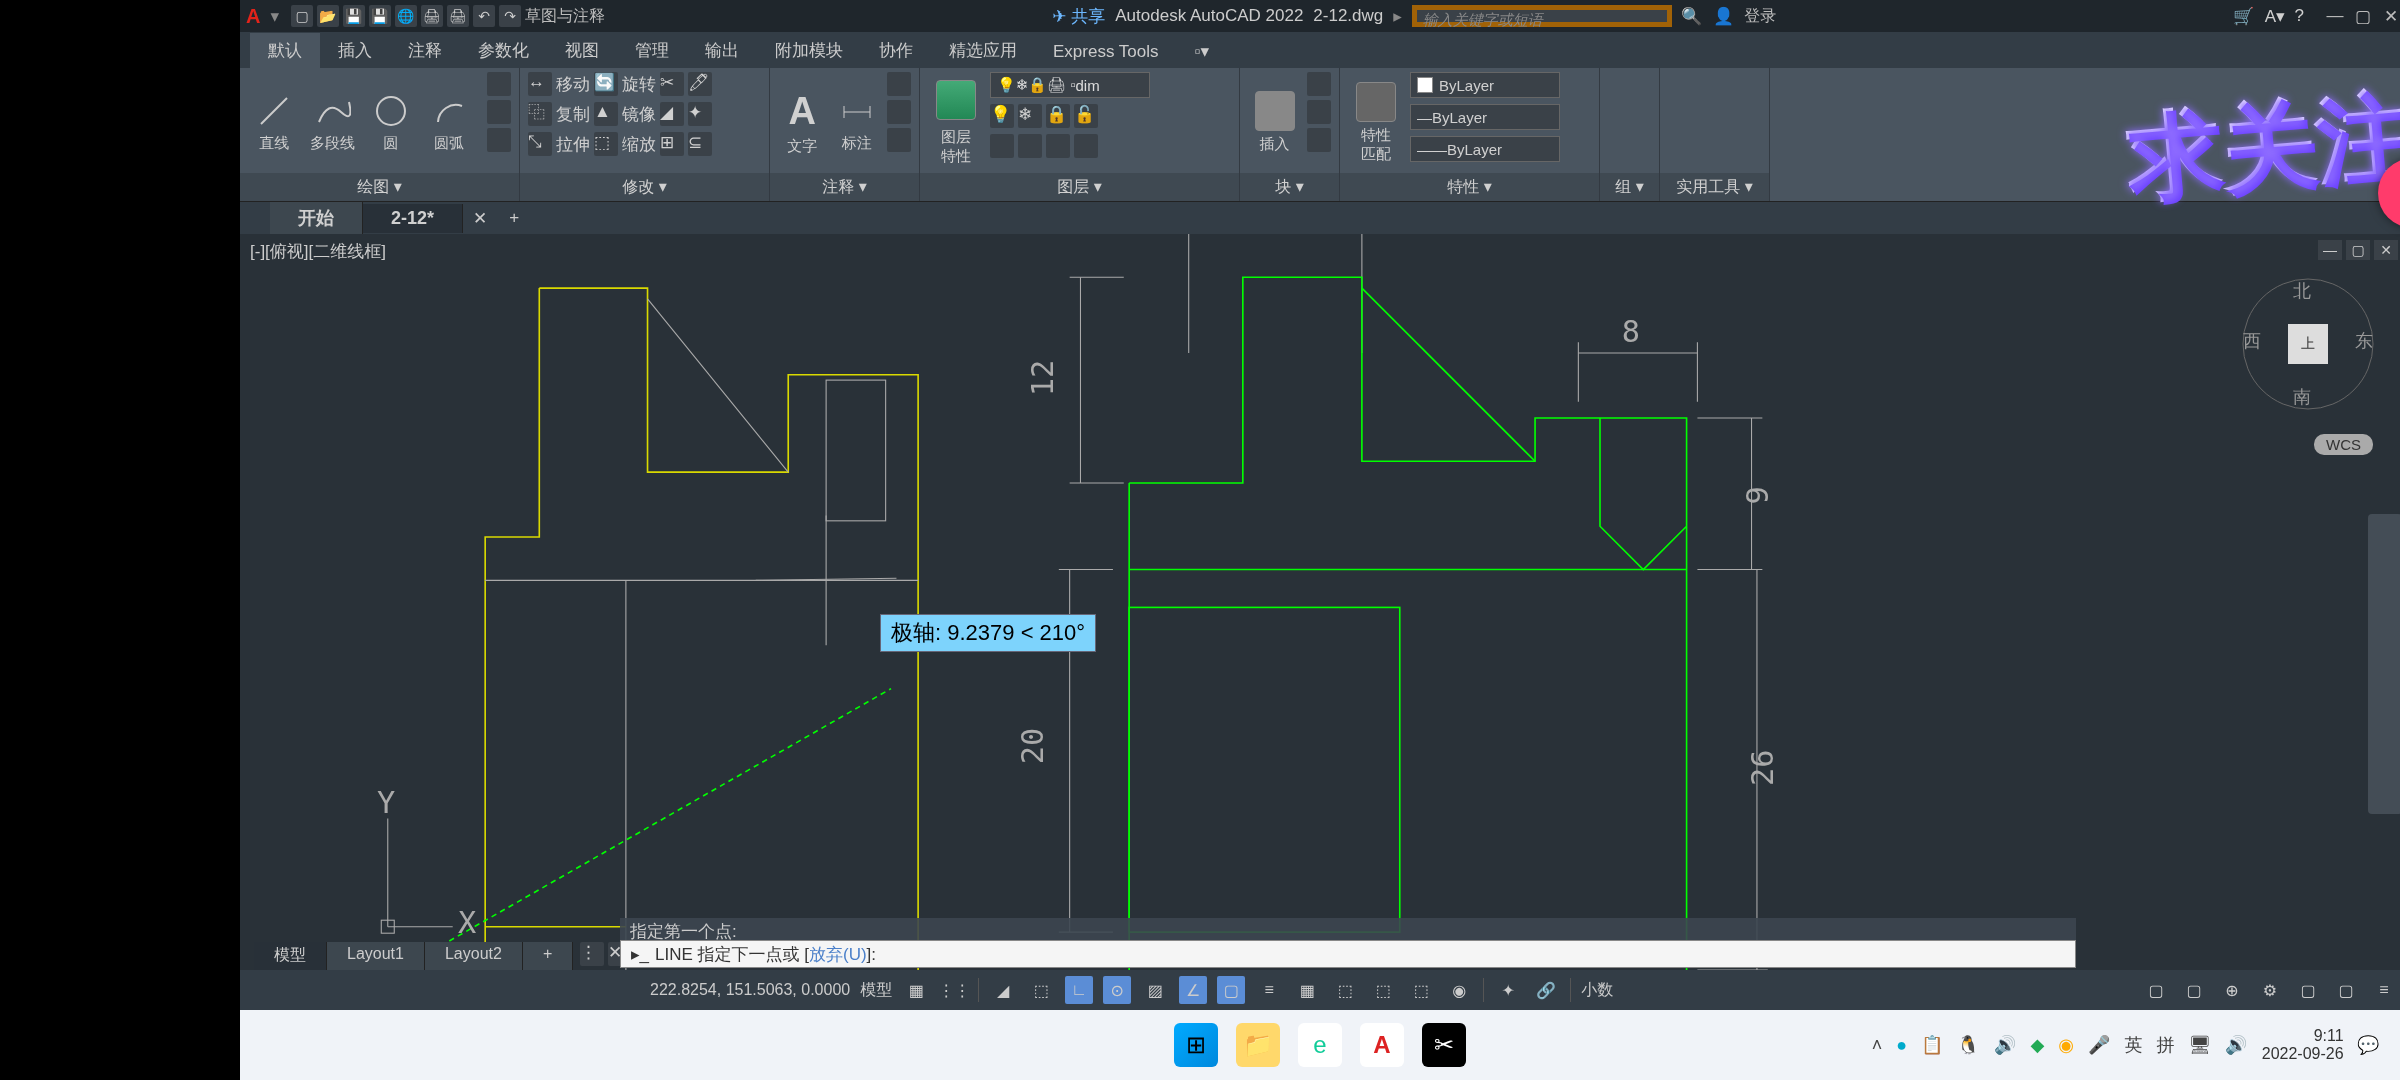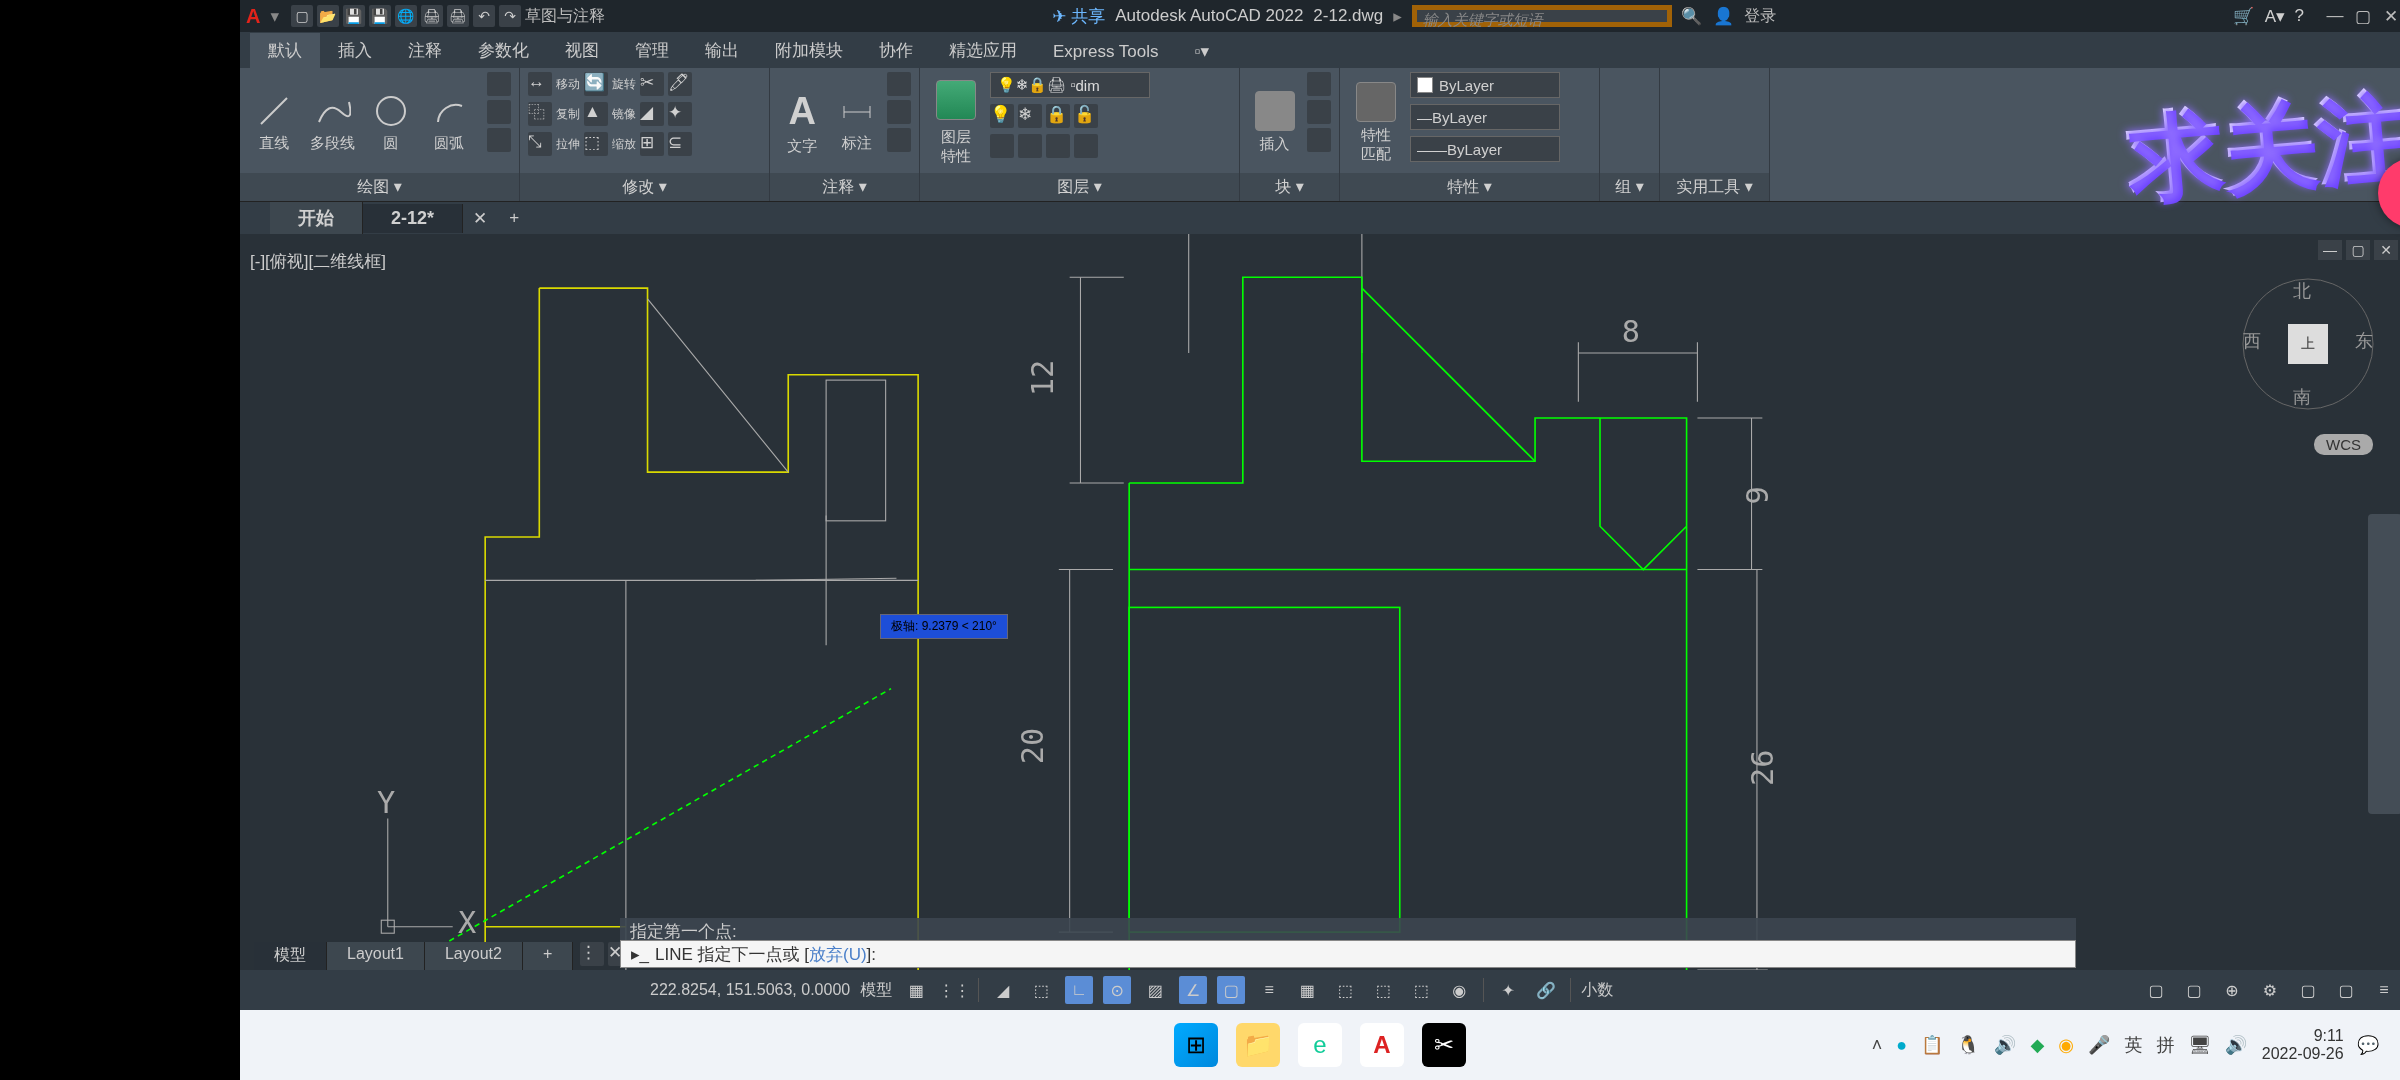--- a/index.html
+++ b/index.html
@@ -23,46 +23,46 @@
 .tab.active { background: #4a5560; }
 
 .ribbon { height: 134px; background: #4a5560; display: flex; border-bottom: 1px solid #222; position: relative; }
 .panel { display: flex; flex-direction: column; border-right: 1px solid #333a42; padding: 4px 8px 0 8px; position: relative; }
 .panel-content { flex: 1; display: flex; gap: 6px; }
 .panel-title { height: 28px; background: #3f4952; text-align: center; font-size: 16px; line-height: 28px; margin: 0 -8px; }
 .big-btn { display: flex; flex-direction: column; align-items: center; justify-content: center; width: 56px; font-size: 15px; gap: 4px; }
 .big-icon { width: 40px; height: 40px; border: 1px solid #888; border-radius: 4px; }
 .small-row { display: flex; gap: 4px; align-items: center; margin-bottom: 4px; }
 .sicon { width: 24px; height: 24px; background: #3a4148; border-radius: 2px; }
-.slabel { font-size: 12px; }
+.slabel { font-size: 17px; }
 .layer-combo { width: 160px; height: 26px; background: #3a4148; border: 1px solid #666; display: flex; align-items: center; padding: 0 6px; font-size: 15px; color: #ddd; }
 .prop-combo { width: 150px; height: 26px; background: #3a4148; border: 1px solid #666; display: flex; align-items: center; padding: 0 6px; font-size: 15px; margin-bottom: 4px; }
 .color-sw { width: 16px; height: 16px; background: #fff; border: 1px solid #888; margin-right: 6px; }
 .overlay-img { position: absolute; right: -40px; top: -20px; width: 360px; height: 200px; pointer-events: none; z-index: 100; display:flex; align-items:center; justify-content:center; }
 .overlay-text { font-size: 95px; font-weight: bold; background: linear-gradient(#fff,#c9b8ff); -webkit-background-clip: text; color: transparent; text-shadow: 0 0 8px #8e6cff, 3px 3px 0 #6a3fff; transform: rotate(-5deg); }
 .overlay-check { position:absolute; right:0; bottom:20px; width:70px; height:70px; background:#ff3b6b; border-radius:50%; display:flex; align-items:center; justify-content:center; font-size:40px; color:#fff; box-shadow:0 0 10px rgba(0,0,0,.5); }
 
 .file-tabs { height: 32px; background: #333d46; display: flex; align-items: center; padding-left: 30px; gap: 0; }
 .file-tab { padding: 4px 28px; font-size: 18px; border-right: 1px solid #222; background: #3d474f; cursor: pointer; font-weight: bold; }
 .file-tab.active { background: #283038; }
 .file-close { padding: 0 10px; color: #ccc; cursor: pointer; }
 .file-add { padding: 0 12px; color: #ccc; cursor: pointer; }
 .vp-container { height: calc(100% - 234px - 40px); position: relative; }
-.vp-label { position: absolute; left: 10px; top: 16px; color: #ccc; font-size: 17px; z-index: 5; }
+.vp-label { position: absolute; left: 10px; top: 6px; color: #ccc; font-size: 17px; z-index: 5; }
 .vp-controls { position: absolute; right: 10px; top: 6px; display: flex; gap: 4px; z-index: 5; }
 .vpc { width: 24px; height: 20px; background: #3a4148; color: #ccc; display: flex; align-items: center; justify-content: center; font-size: 14px; cursor: pointer; }
 
 svg.drawing { position: absolute; inset: 0; width: 100%; height: 100%; }
 .yellow { stroke: #d9d900; stroke-width: 1.5; fill: none; }
 .green { stroke: #00ff00; stroke-width: 1.5; fill: none; }
 .gray { stroke: #aaa; stroke-width: 1; fill: none; }
 .dash { stroke-dasharray: 5 4; }
 .dimtext { fill: #aaa; font-size: 28px; font-family: monospace; }
 
-.tooltip { position: absolute; background: #1d4ed8; color: #000; font-size: 12px; padding: 3px 10px; border: 1px solid #667; z-index: 20; }
+.tooltip { position: absolute; background: #7dd3fc; color: #000; font-size: 22px; padding: 3px 10px; border: 1px solid #667; z-index: 20; }
 
 .viewcube { position: absolute; right: 30px; top: 40px; width: 140px; height: 140px; z-index: 5; }
 .vc-center { position: absolute; left: 50px; top: 50px; width: 40px; height: 40px; background: #ddd; color: #333; font-size: 14px; display: flex; align-items: center; justify-content: center; }
 .vc-n { position: absolute; left: 55px; top: 5px; color: #999; font-size: 18px; }
 .vc-s { position: absolute; left: 55px; bottom: 5px; color: #999; font-size: 18px; }
 .vc-w { position: absolute; left: 5px; top: 55px; color: #999; font-size: 18px; }
 .vc-e { position: absolute; right: 5px; top: 55px; color: #999; font-size: 18px; }
 .wcs-badge { position: absolute; right: 35px; top: 200px; background: #aaa; color: #333; padding: 2px 12px; border-radius: 10px; font-size: 15px; }
 
 .navbar-right { position: absolute; right: 6px; top: 280px; width: 34px; height: 300px; background: #444d56; border-radius: 4px; z-index: 5; }

